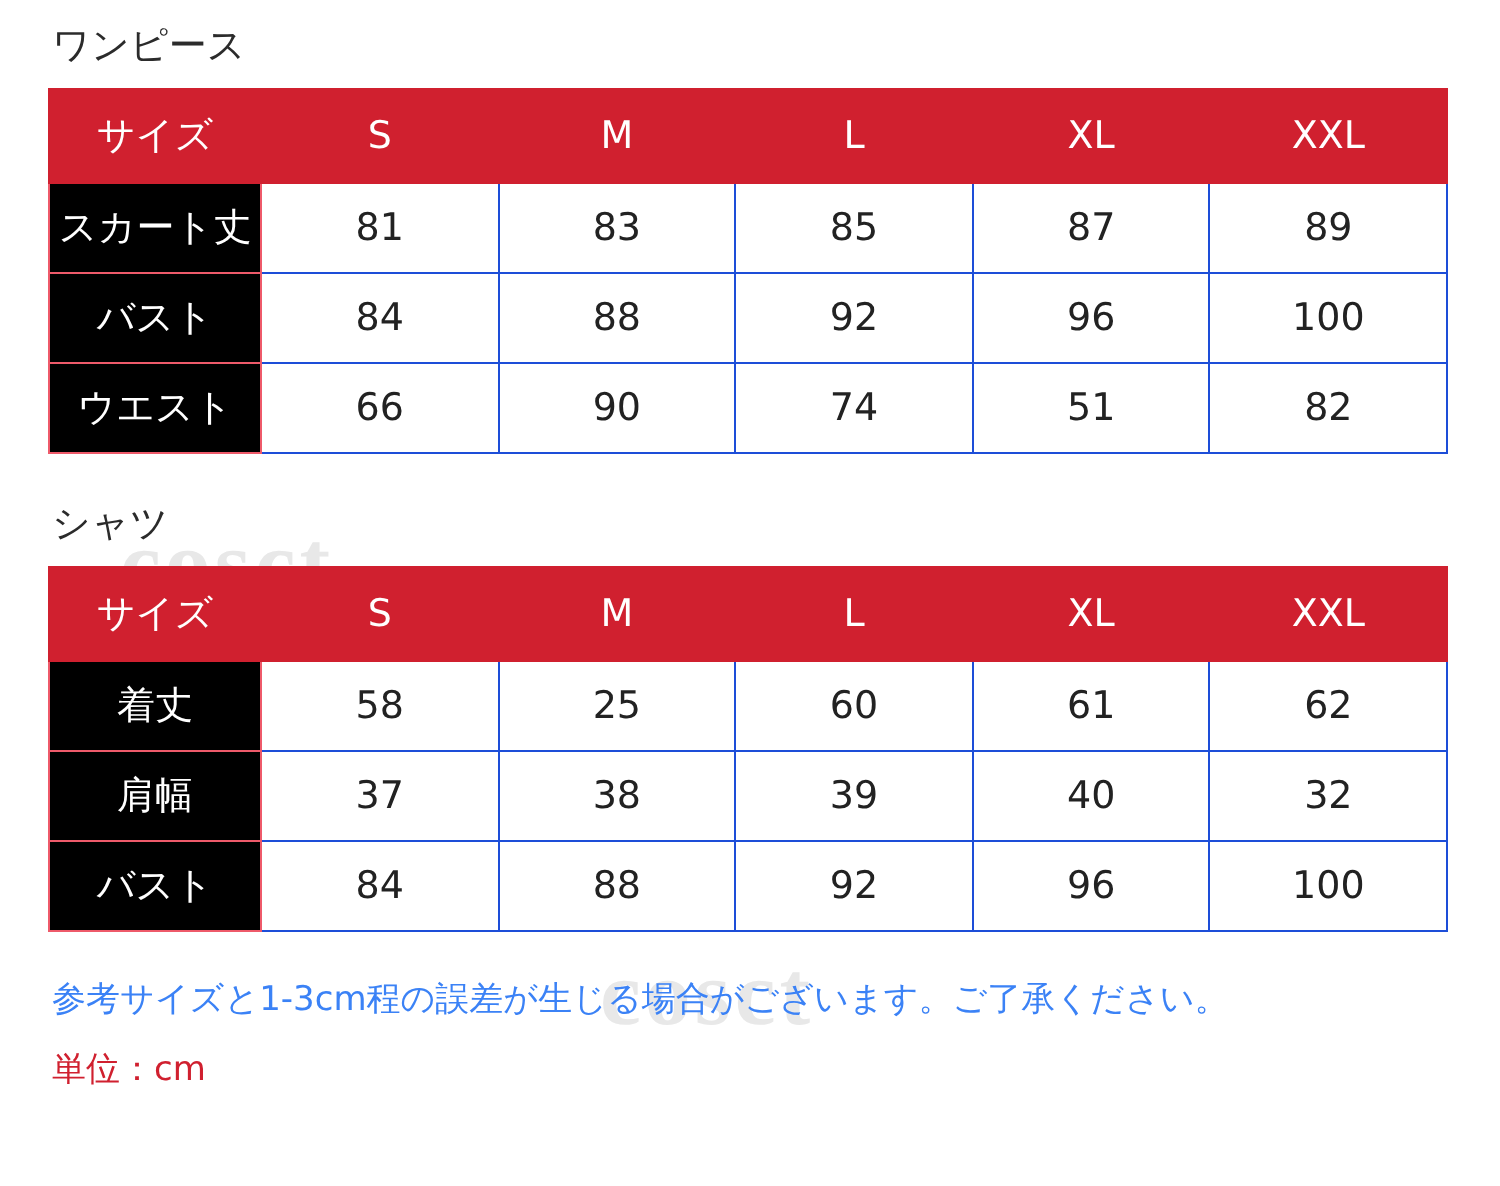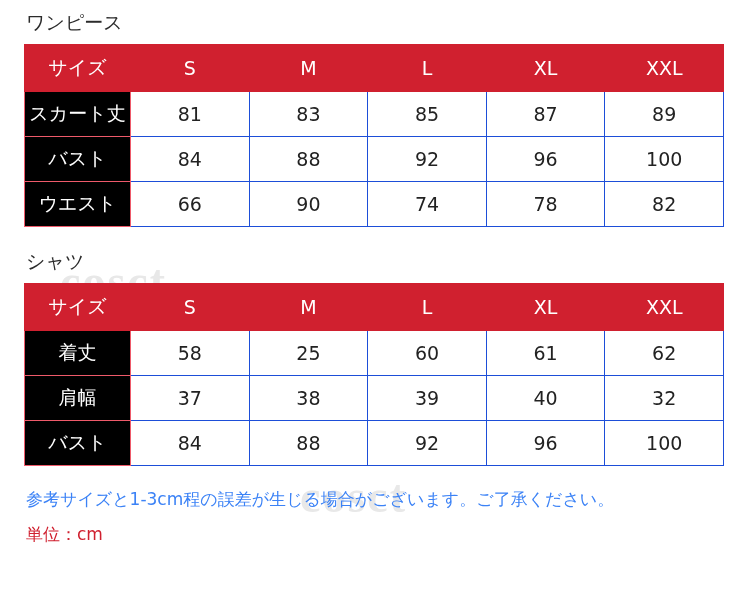--- a/index.html
+++ b/index.html
@@ -147,21 +147,21 @@
         <td>88</td>
         <td>92</td>
         <td>96</td>
         <td>100</td>
       </tr>
       <tr>
         <td class="rowhead">ウエスト</td>
         <td>66</td>
         <td>90</td>
         <td>74</td>
-        <td>78</td>
+        <td>51</td>
         <td>82</td>
       </tr>
     </tbody>
   </table>
 
   <div class="spacer"></div>
 
   <div class="section-title">シャツ</div>
   <table class="size-table">
     <colgroup>

